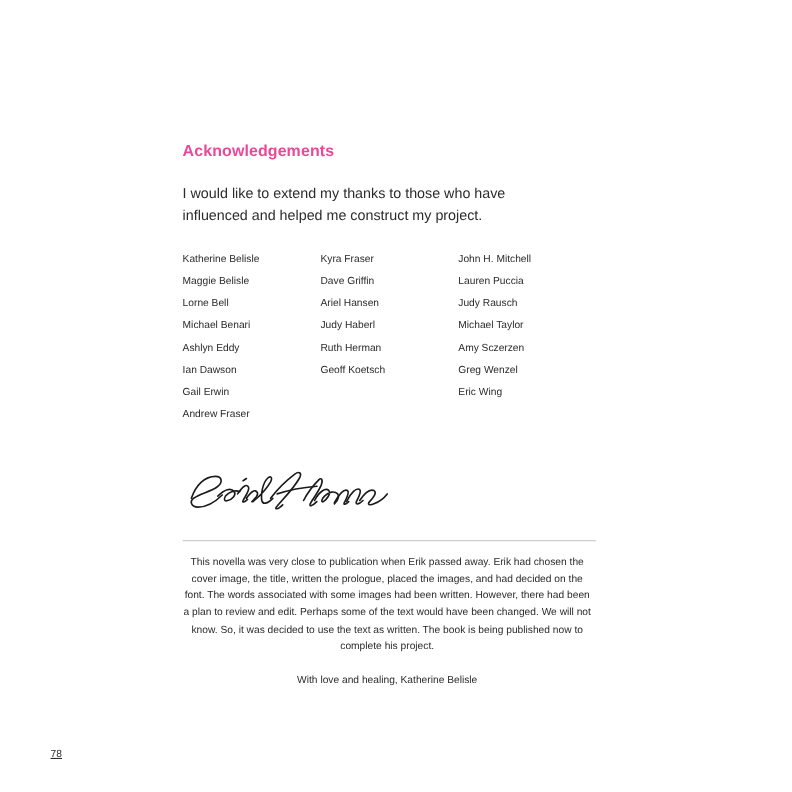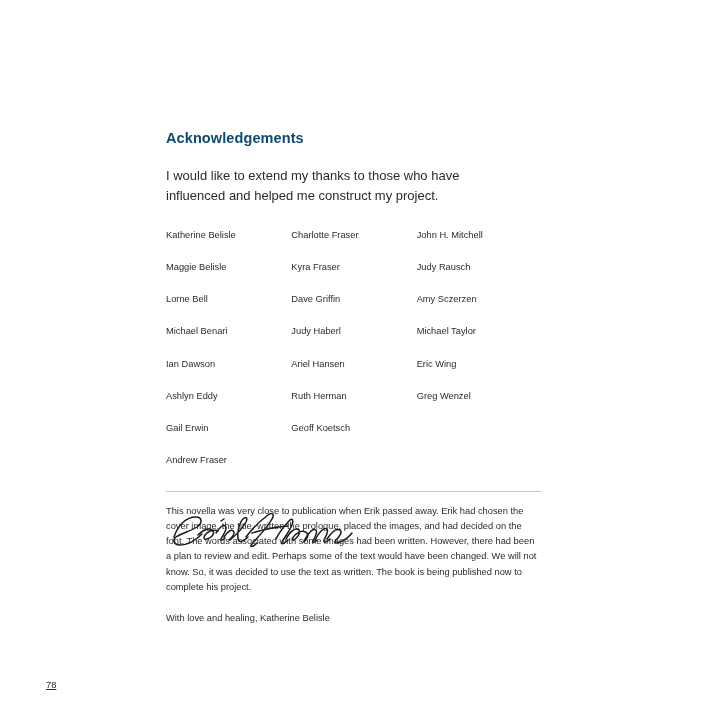--- a/index.html
+++ b/index.html
@@ -23,40 +23,39 @@
   .content {
     position: absolute;
     left: 166px;
     top: 130px;
     width: 376px;
   }
   .page-heading {
     font-size: 14.5px;
     font-weight: bold;
     letter-spacing: 0.1px;
-    color: #0c4a6e;
+    color: #ec4899;
     margin: 0 0 20px 0;
   }
   .intro {
     font-size: 13px;
     line-height: 1.55;
     color: #2b2b2b;
     margin: 0 0 22px 0;
     width: 330px;
   }
   .names-grid {
     display: flex;
     gap: 0;
     margin-bottom: 34px;
   }
   .names-col {
     width: 128px;
     display: flex;
     flex-direction: column;
-    gap: 12px;
   }
   .name {
     font-size: 9.3px;
     line-height: 1.6;
     color: #2b2b2b;
     padding-bottom: 5.2px;
   }
   .signature {
     margin-top: 6px;
     margin-left: 2px;
@@ -72,20 +71,21 @@
     top: 491px;
     width: 376px;
     height: 1px;
     background: #c9c9c9;
   }
   .closing {
     position: absolute;
     left: 166px;
     top: 504px;
     width: 372px;
+    text-align: center;
   }
   .closing p {
     font-size: 9.3px;
     line-height: 1.63;
     color: #2b2b2b;
     margin: 0 0 16px 0;
   }
   .closing p:last-child {
     margin-bottom: 0;
   }
@@ -109,43 +109,43 @@
 
     <p class="intro">I would like to extend my thanks to those who have influenced and helped me construct my project.</p>
 
     <div class="names-grid">
 
       <div class="names-col">
         <div class="name">Katherine Belisle</div>
         <div class="name">Maggie Belisle</div>
         <div class="name">Lorne Bell</div>
         <div class="name">Michael Benari</div>
+        <div class="name">Ashlyn Eddy</div>
         <div class="name">Ian Dawson</div>
-        <div class="name">Ashlyn Eddy</div>
         <div class="name">Gail Erwin</div>
         <div class="name">Andrew Fraser</div>
       </div>
 
       <div class="names-col">
-        <div class="name">Charlotte Fraser</div>
         <div class="name">Kyra Fraser</div>
         <div class="name">Dave Griffin</div>
+        <div class="name">Ariel Hansen</div>
         <div class="name">Judy Haberl</div>
-        <div class="name">Ariel Hansen</div>
         <div class="name">Ruth Herman</div>
         <div class="name">Geoff Koetsch</div>
       </div>
 
       <div class="names-col">
         <div class="name">John H. Mitchell</div>
+        <div class="name">Lauren Puccia</div>
         <div class="name">Judy Rausch</div>
+        <div class="name">Michael Taylor</div>
         <div class="name">Amy Sczerzen</div>
-        <div class="name">Michael Taylor</div>
+        <div class="name">Greg Wenzel</div>
         <div class="name">Eric Wing</div>
-        <div class="name">Greg Wenzel</div>
       </div>
 
     </div>
 
     <div class="signature">
       <svg width="200" height="52" viewBox="0 0 200 52" fill="none" xmlns="http://www.w3.org/2000/svg" aria-hidden="true">
         <g stroke="#1b1b1b" stroke-width="1.5" stroke-linecap="round" stroke-linejoin="round" fill="none">
           <path d="M6 30 C10 18, 18 10, 28 10 C34 10, 35 16, 29 20 C23 24, 14 26, 8 30 C4 33, 6 38, 12 38 C20 38, 28 33, 34 27"></path>
           <path d="M30 28 C36 22, 42 20, 45 24 C47 27, 43 31, 39 32 C36 33, 35 31, 37 28 C40 24, 46 22, 50 24"></path>
           <path d="M48 26 C52 20, 56 16, 58 20 C59 23, 55 28, 53 32 C52 34, 54 34, 57 31"></path>

